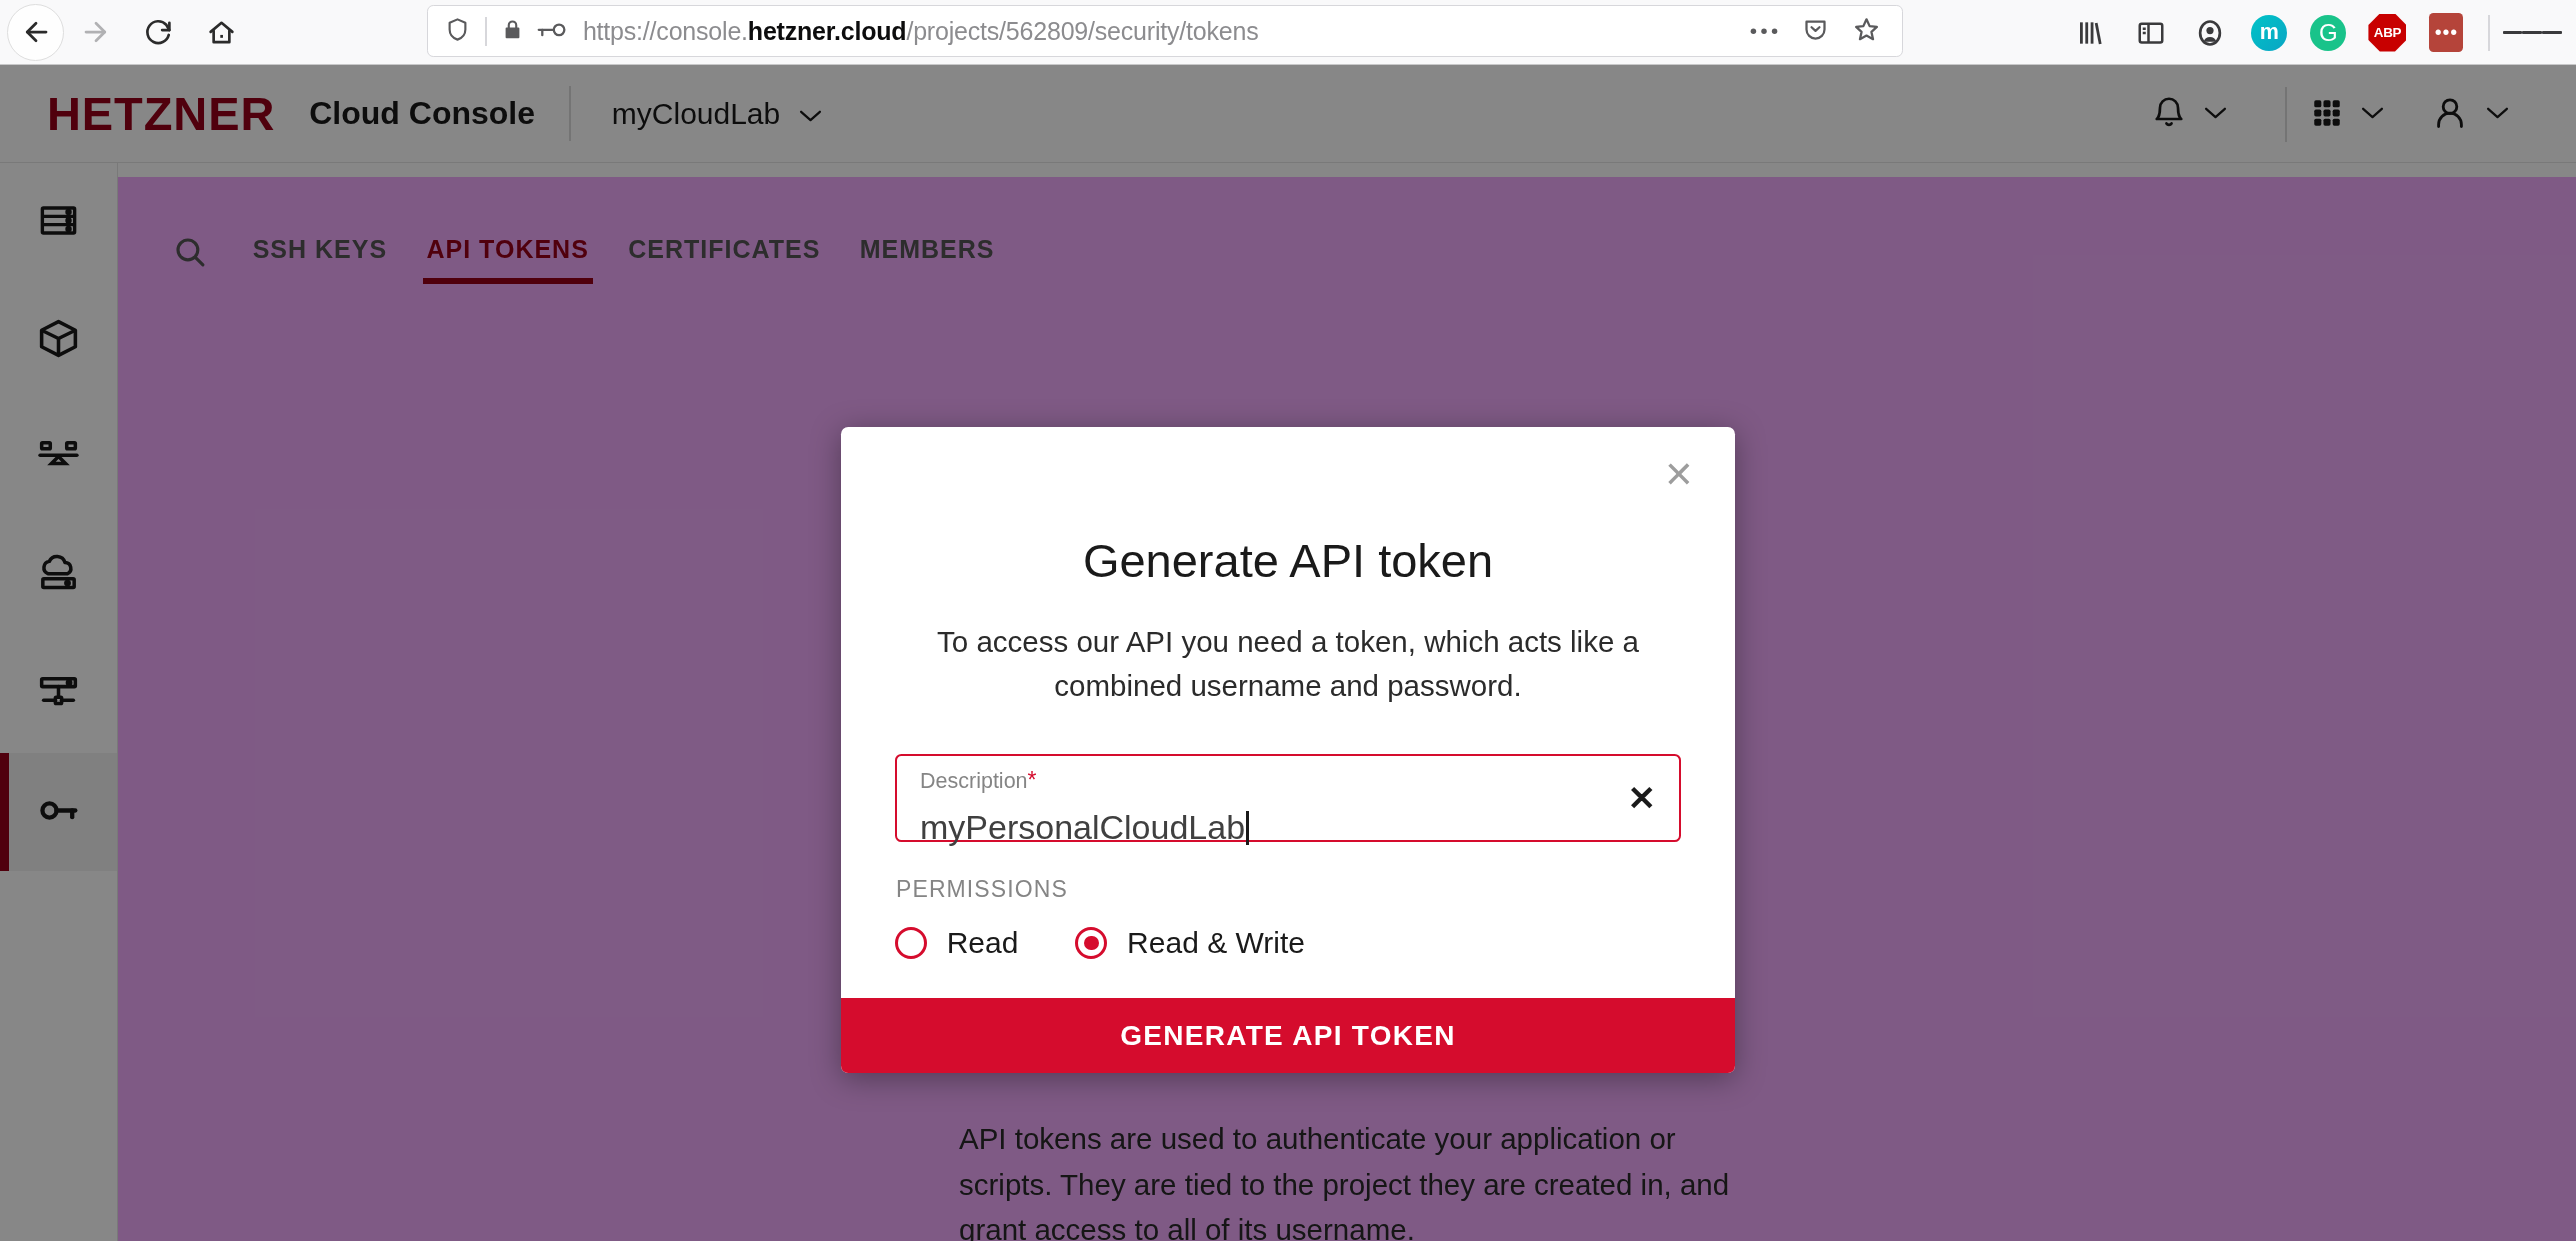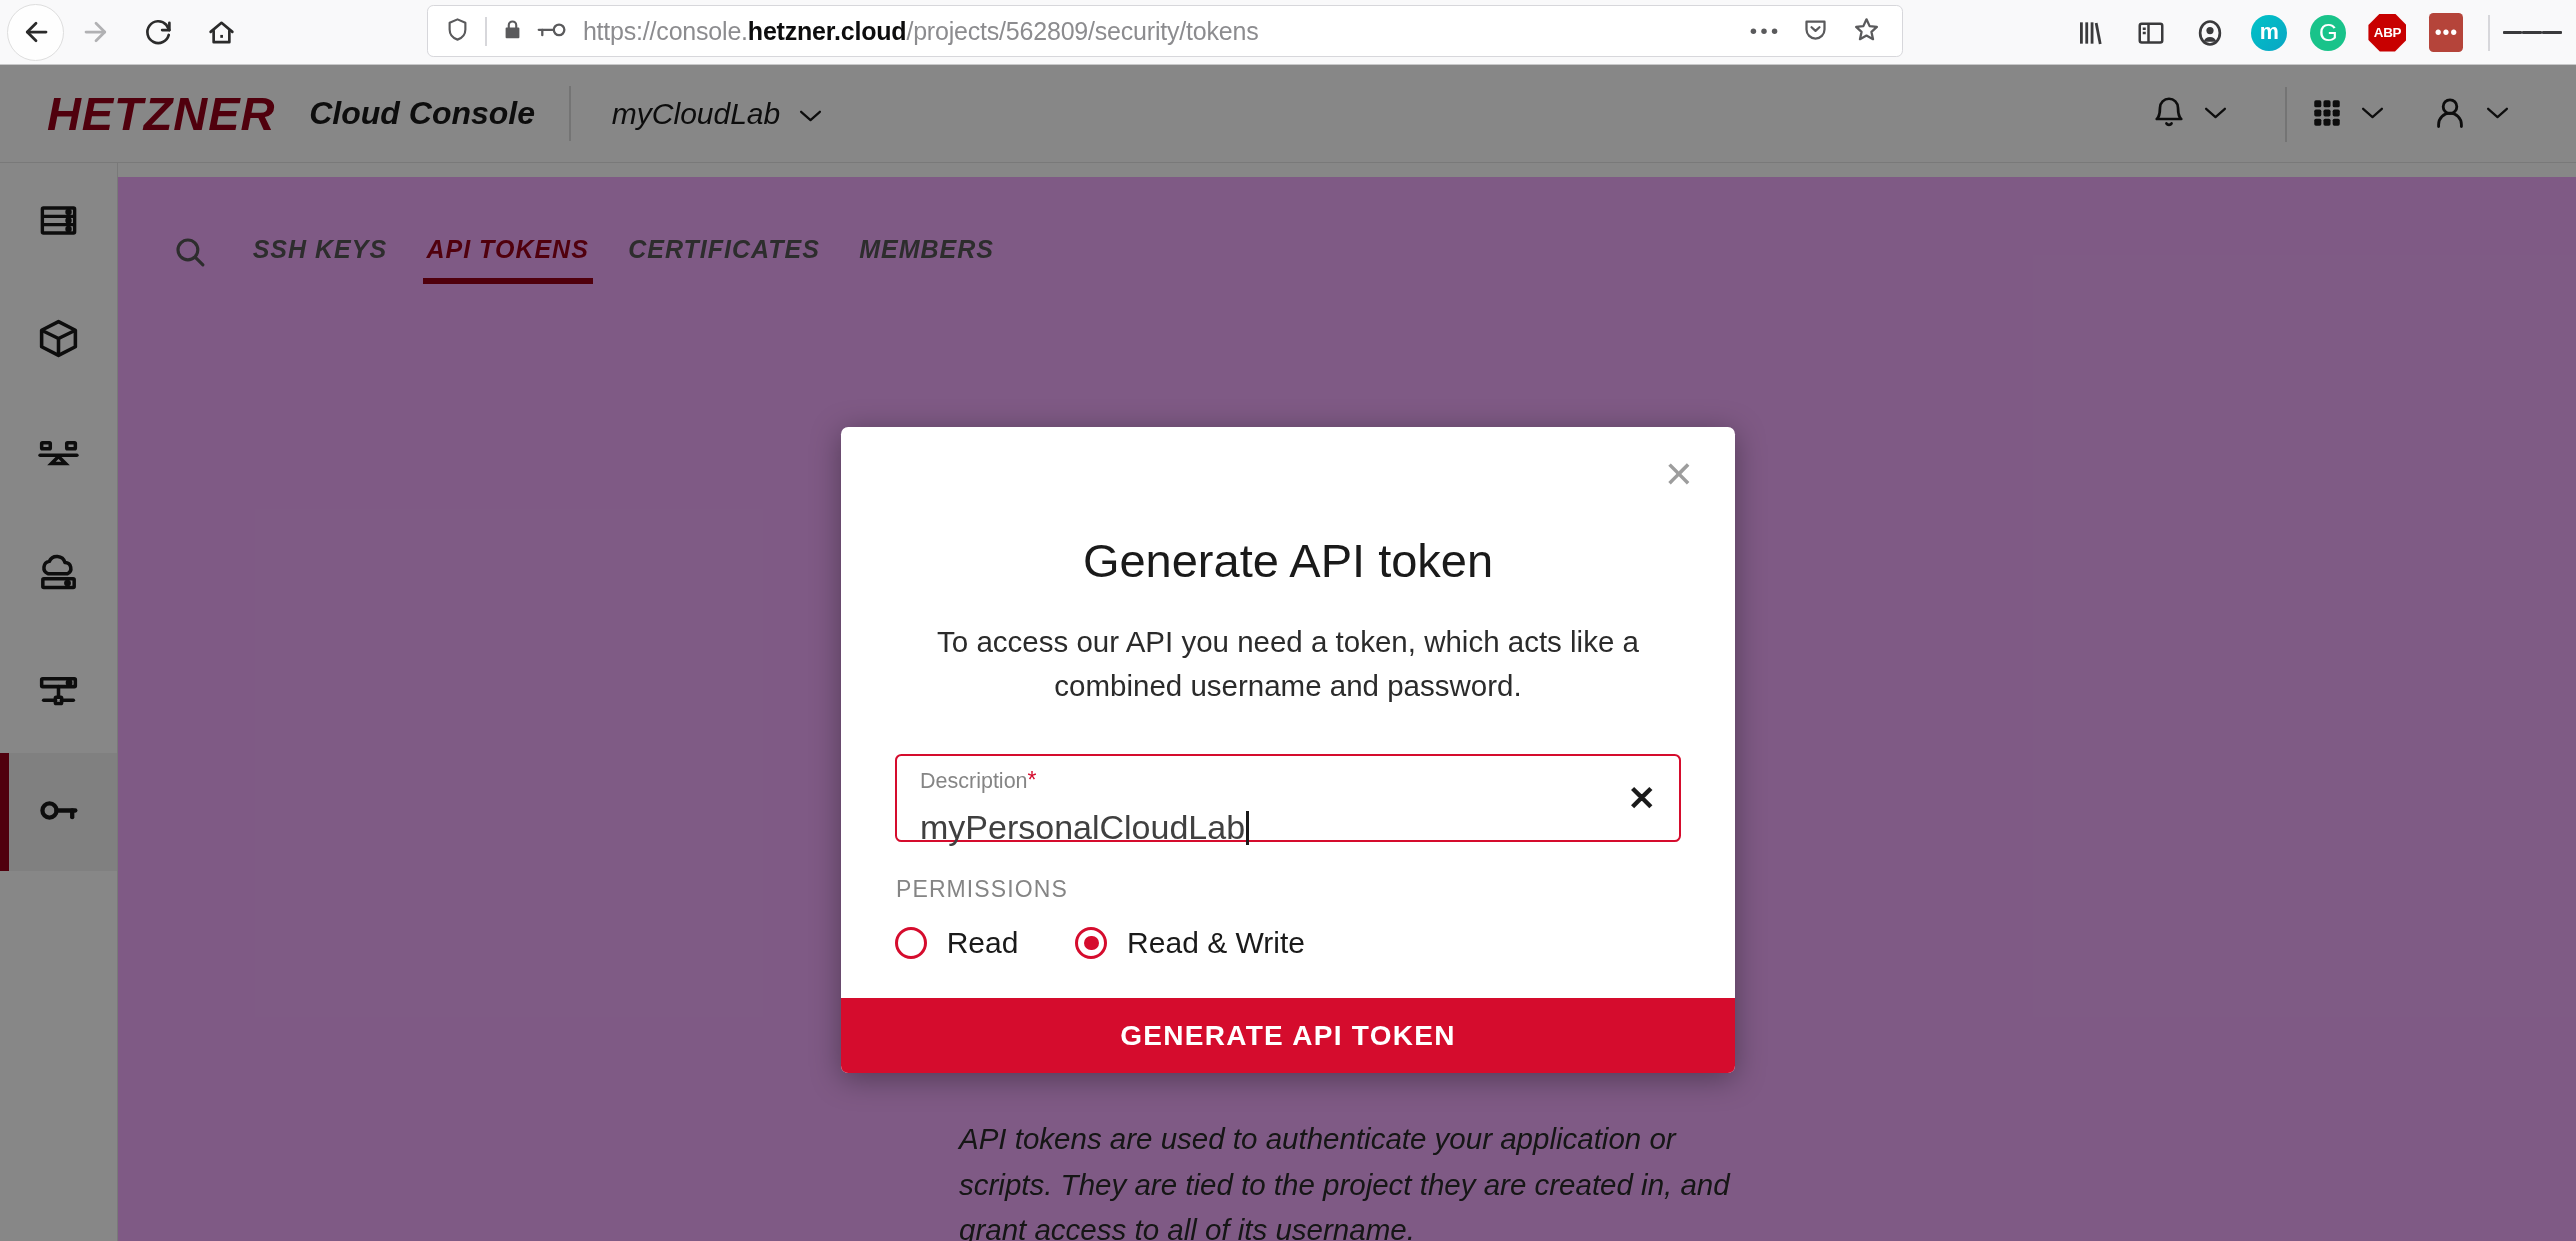--- a/index.html
+++ b/index.html
@@ -68,21 +68,20 @@
     width:34px;height:39px;background:#b5443a;border-radius:4.5px;
     display:flex;align-items:center;justify-content:center;
     color:#fff;font-size:19.7px;letter-spacing:0.9px;line-height:0.2;
   }
   .hamburger span{ display:block;width:32px;height:3.6px;background:#3a3a3c;margin:5.4px 0;border-radius:0.9px;}
 
   
   #page{
     position:absolute; top:65px; left:0; width:2576px; height:1176px;
     background:#fff;
-    font-style:italic;
   }
   #app-header{
     position:relative; height:98px; width:100%;
     background:#fff; display:flex; align-items:center;
     border-bottom:0.9px solid #e4e4e4;
   }
   #logo{
     margin-left:47px; font-size:47px; font-weight:700; color:#98001a;
     letter-spacing:0.9px; font-family:"Liberation Sans", sans-serif;
   }

